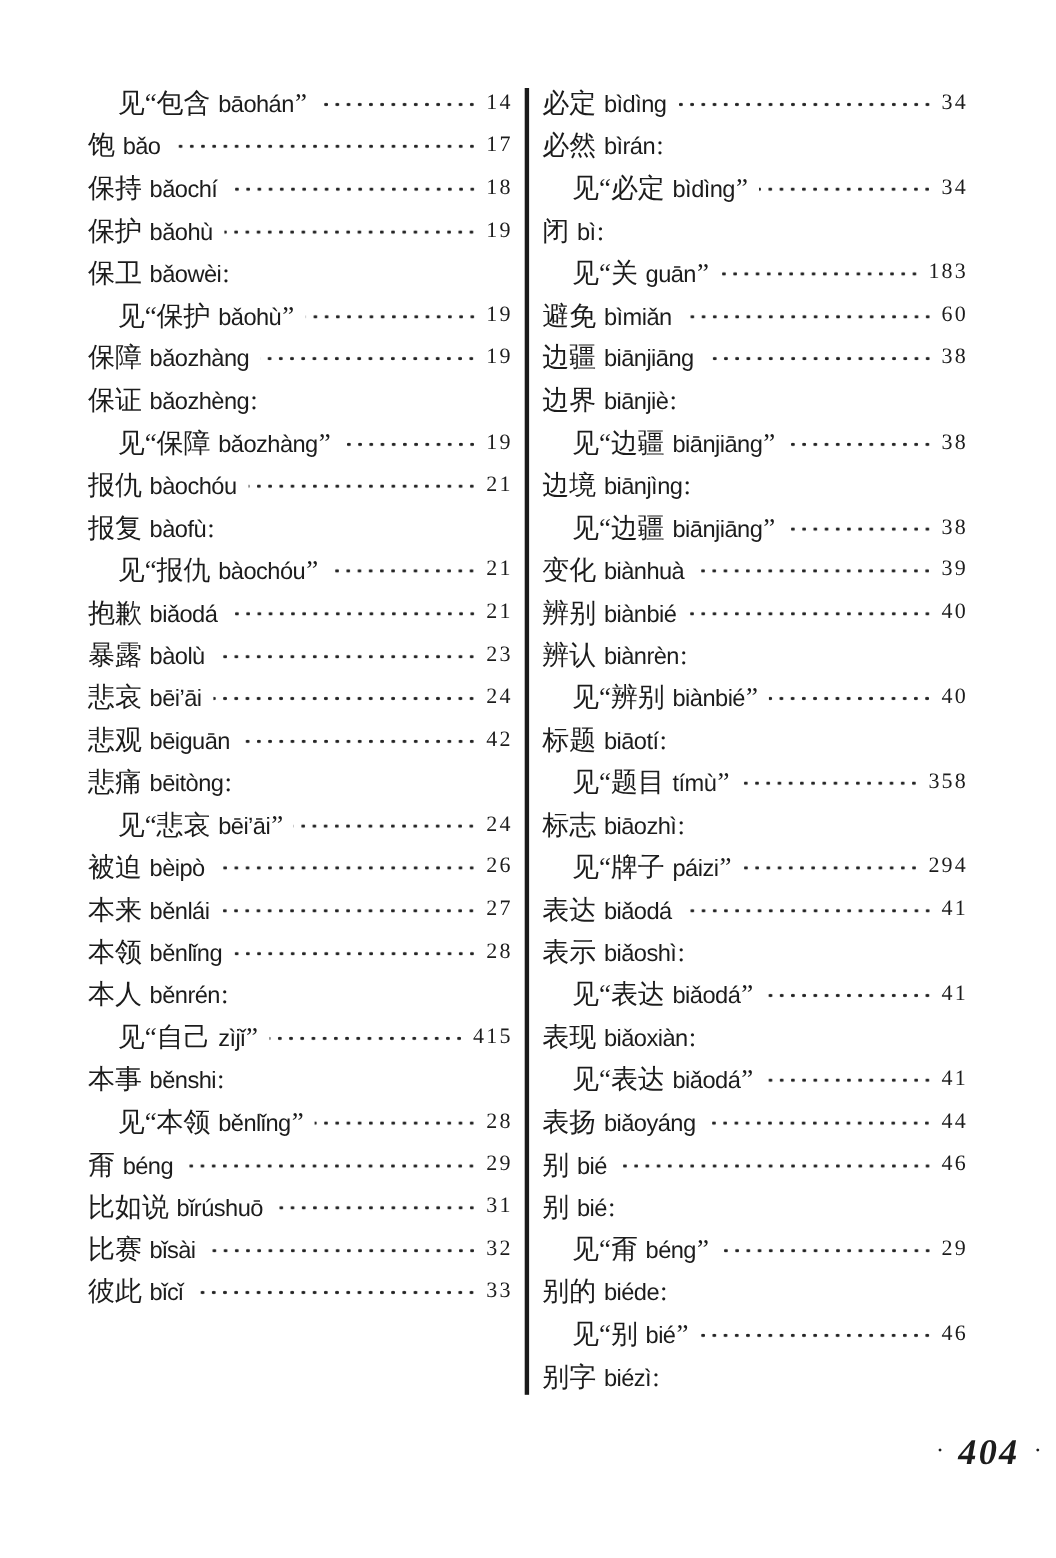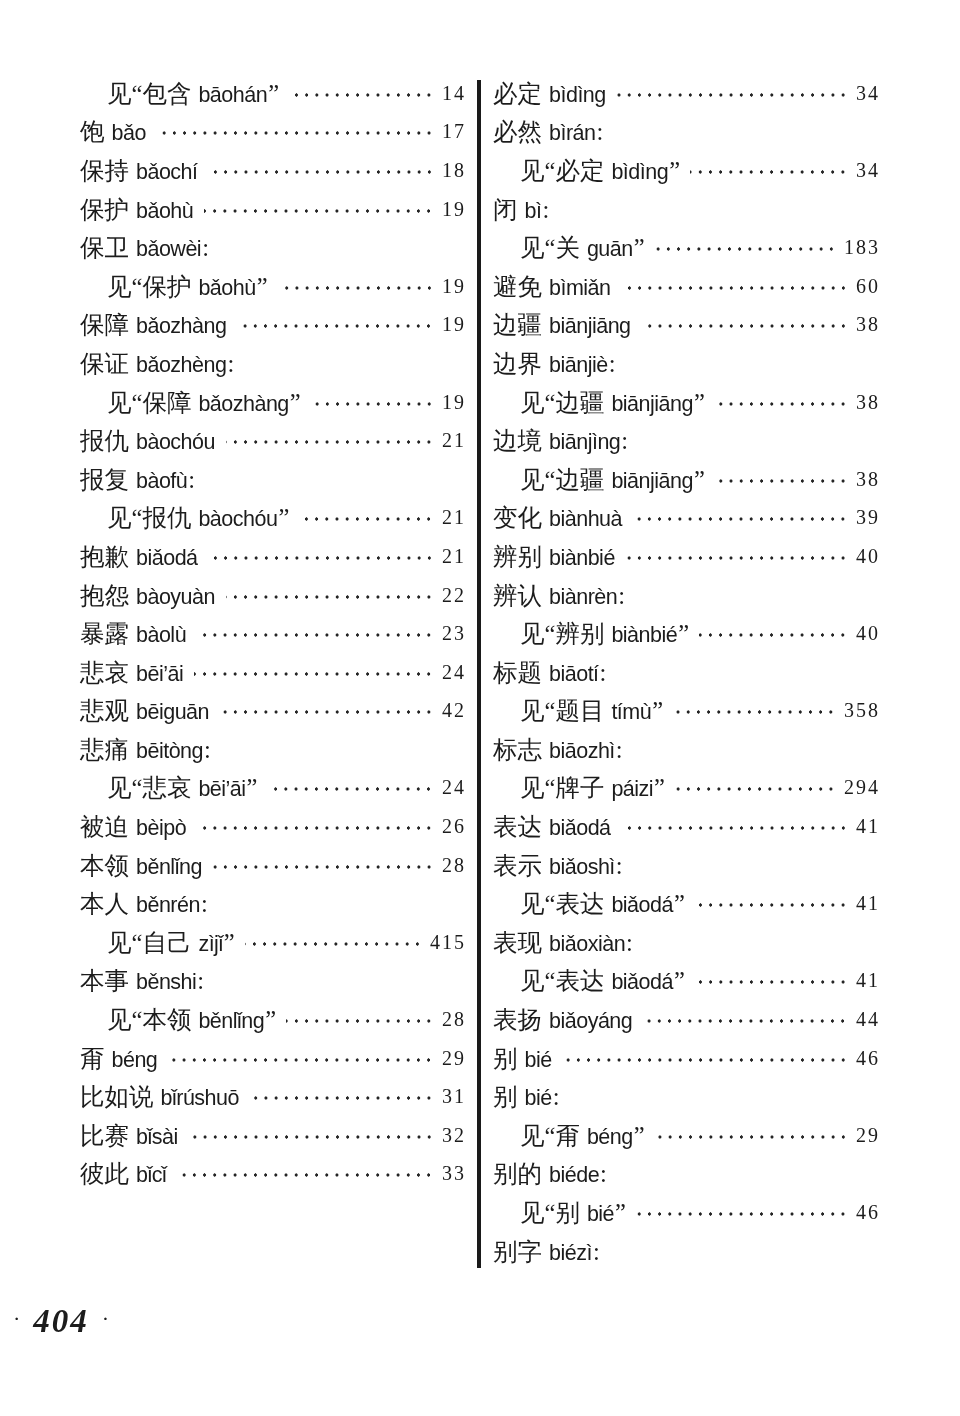--- a/index.html
+++ b/index.html
@@ -24,21 +24,21 @@
   .suf { margin-left:1px; }
 
   .leader {
     flex:1 1 auto; height:6px; margin:3px 8px 0 10px; align-self:center;
     background-image:radial-gradient(circle, #242424 1.45px, rgba(0,0,0,0) 1.8px);
     background-size:10.2px 6px; background-repeat:repeat-x; background-position:right center;
     min-width:12px;
   }
   .page { font-family:"Liberation Serif", serif; font-size:20px; letter-spacing:2px; margin-right:-2px; }
 
-  .footer { position:absolute; left:0; top:1303px; width:100%; text-align:left; }
+  .footer { position:absolute; left:0; top:1303px; width:100%; text-align:right; }
   .footer .side-dot { font-family:"Liberation Serif", serif; font-size:22px; position:relative; top:-6px; margin:0 13px; }
   .page-number { font-family:"Liberation Serif", serif; font-style:italic; font-weight:700; font-size:33px; letter-spacing:2px; }
 </style>
 </head>
 <body>
 
 <div class="content">
   <div class="col">
       <div class="row indent">
     <span class="label">
@@ -163,30 +163,20 @@
       <span class="han">抱歉</span>
       <span class="pin">biǎodá</span>
       <span class="suf"></span>
     </span>
     <span class="leader"></span>
     <span class="page">21</span>
   </div>
       <div class="row">
     <span class="label">
       <span class="pre"></span>
-      <span class="han">抱怨</span>
-      <span class="pin">bàoyuàn</span>
-      <span class="suf"></span>
-    </span>
-    <span class="leader"></span>
-    <span class="page">22</span>
-  </div>
-      <div class="row">
-    <span class="label">
-      <span class="pre"></span>
       <span class="han">暴露</span>
       <span class="pin">bàolù</span>
       <span class="suf"></span>
     </span>
     <span class="leader"></span>
     <span class="page">23</span>
   </div>
       <div class="row">
     <span class="label">
       <span class="pre"></span>
@@ -228,20 +218,30 @@
   </div>
       <div class="row">
     <span class="label">
       <span class="pre"></span>
       <span class="han">被迫</span>
       <span class="pin">bèipò</span>
       <span class="suf"></span>
     </span>
     <span class="leader"></span>
     <span class="page">26</span>
+  </div>
+      <div class="row">
+    <span class="label">
+      <span class="pre"></span>
+      <span class="han">本来</span>
+      <span class="pin">běnlái</span>
+      <span class="suf"></span>
+    </span>
+    <span class="leader"></span>
+    <span class="page">27</span>
   </div>
       <div class="row">
     <span class="label">
       <span class="pre"></span>
       <span class="han">本领</span>
       <span class="pin">běnlǐng</span>
       <span class="suf"></span>
     </span>
     <span class="leader"></span>
     <span class="page">28</span>

